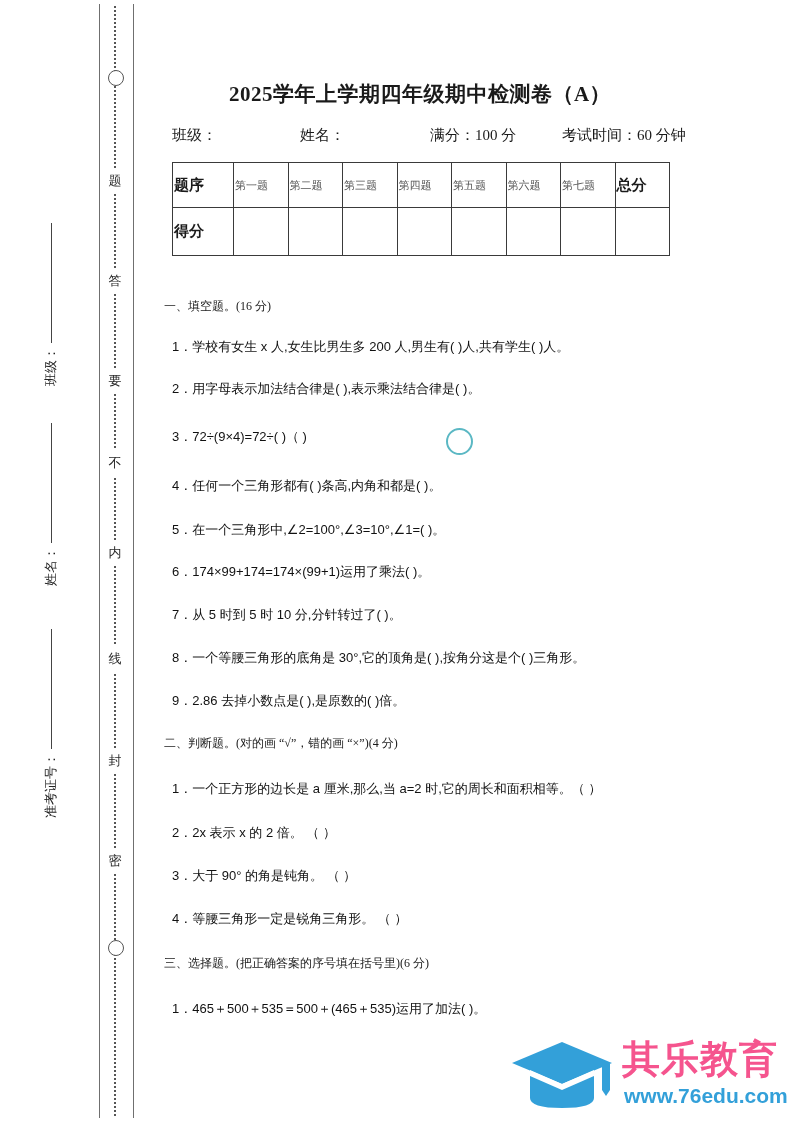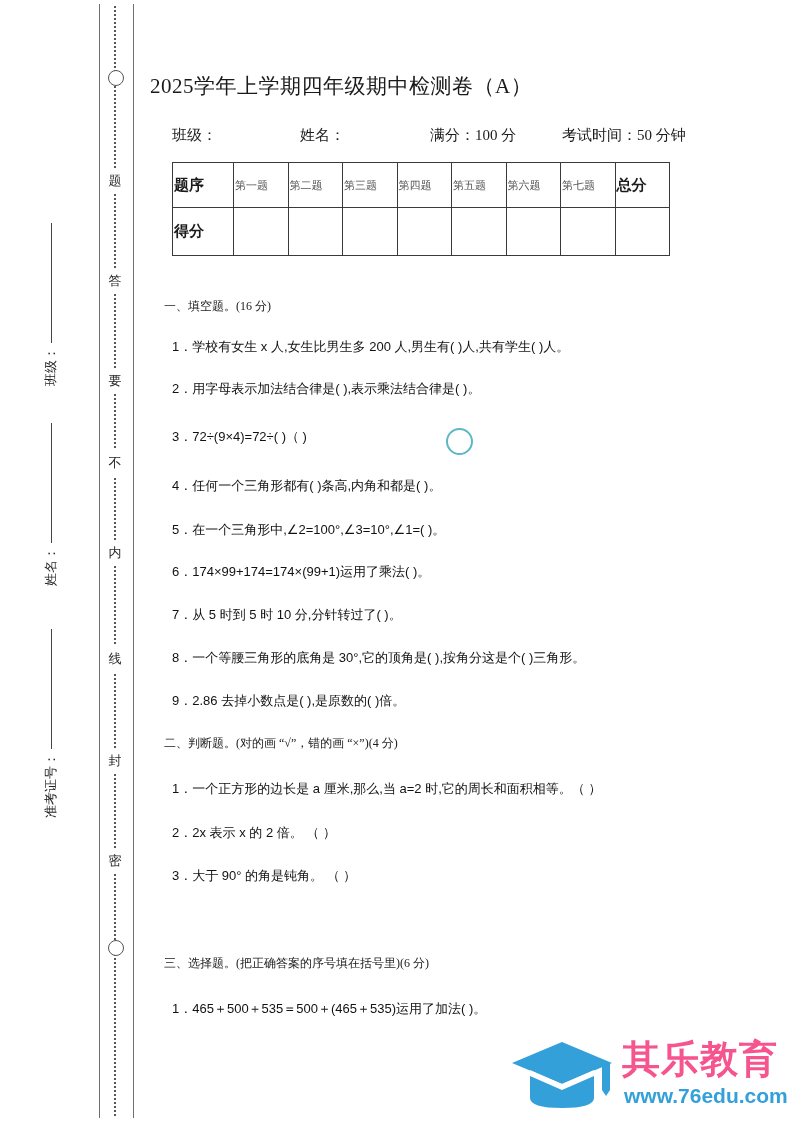--- a/index.html
+++ b/index.html
@@ -90,24 +90,25 @@
     position: absolute;
     left: 150px;
     top: 0;
     width: 643px;
     height: 1122px;
   }
 
   #exam-title {
     position: absolute;
     left: 0;
-    top: 72px;
+    top: 80px;
     width: 540px;
+    text-align: center;
     font-size: 21px;
-    font-weight: normal;
+    font-weight: bold;
     letter-spacing: 0.5px;
     font-family: "Liberation Serif", "DejaVu Serif", serif;
   }
 
   #info-line {
     position: absolute;
     left: 22px;
     top: 126px;
     width: 545px;
     font-size: 15px;
@@ -242,21 +243,21 @@
 </div>
 
 <div id="paper">
 
   <div id="exam-title">2025学年上学期四年级期中检测卷（A）</div>
 
   <div id="info-line">
     <span class="seg" id="seg-class">班级：</span>
     <span class="seg" id="seg-name">姓名：</span>
     <span class="seg" id="seg-full">满分：100 分</span>
-    <span class="seg" id="seg-time">考试时间：50 分钟</span>
+    <span class="seg" id="seg-time">考试时间：60 分钟</span>
   </div>
 
   <table id="score-table">
     <tbody>
       <tr class="head-row">
         <td class="rowhead">题序</td>
         <td class="qcell">第一题</td>
         <td class="qcell">第二题</td>
         <td class="qcell">第三题</td>
         <td class="qcell">第四题</td>
@@ -287,20 +288,21 @@
   <div class="qline" style="top:521px;">5．在一个三角形中,∠2=100°,∠3=10°,∠1=(      )。</div>
   <div class="qline" style="top:563px;">6．174×99+174=174×(99+1)运用了乘法(      )。</div>
   <div class="qline" style="top:606px;">7．从 5 时到 5 时 10 分,分针转过了(      )。</div>
   <div class="qline" style="top:649px;">8．一个等腰三角形的底角是 30°,它的顶角是(      ),按角分这是个(      )三角形。</div>
   <div class="qline" style="top:692px;">9．2.86 去掉小数点是(      ),是原数的(      )倍。</div>
 
   <div class="section-head" style="top:735px;">二、判断题。(对的画 “√”，错的画 “×”)(4 分)</div>
   <div class="qline" style="top:780px;">1．一个正方形的边长是 a 厘米,那么,当 a=2 时,它的周长和面积相等。（      ）</div>
   <div class="qline" style="top:824px;">2．2x 表示 x 的 2 倍。 （      ）</div>
   <div class="qline" style="top:867px;">3．大于 90° 的角是钝角。 （      ）</div>
+  <div class="qline" style="top:910px;">4．等腰三角形一定是锐角三角形。 （      ）</div>
 
   <div class="section-head" style="top:955px;">三、选择题。(把正确答案的序号填在括号里)(6 分)</div>
   <div class="qline" style="top:1000px;">1．465＋500＋535＝500＋(465＋535)运用了加法(      )。</div>
 
   <div id="annot-circle"></div>
 </div>
 
 <div id="footer-logo">
   <svg id="logo-cap" width="108" height="72" viewBox="0 0 108 72">
     <path d="M54 4 L104 25 L54 46 L4 25 Z" fill="#33a0d9"></path>

